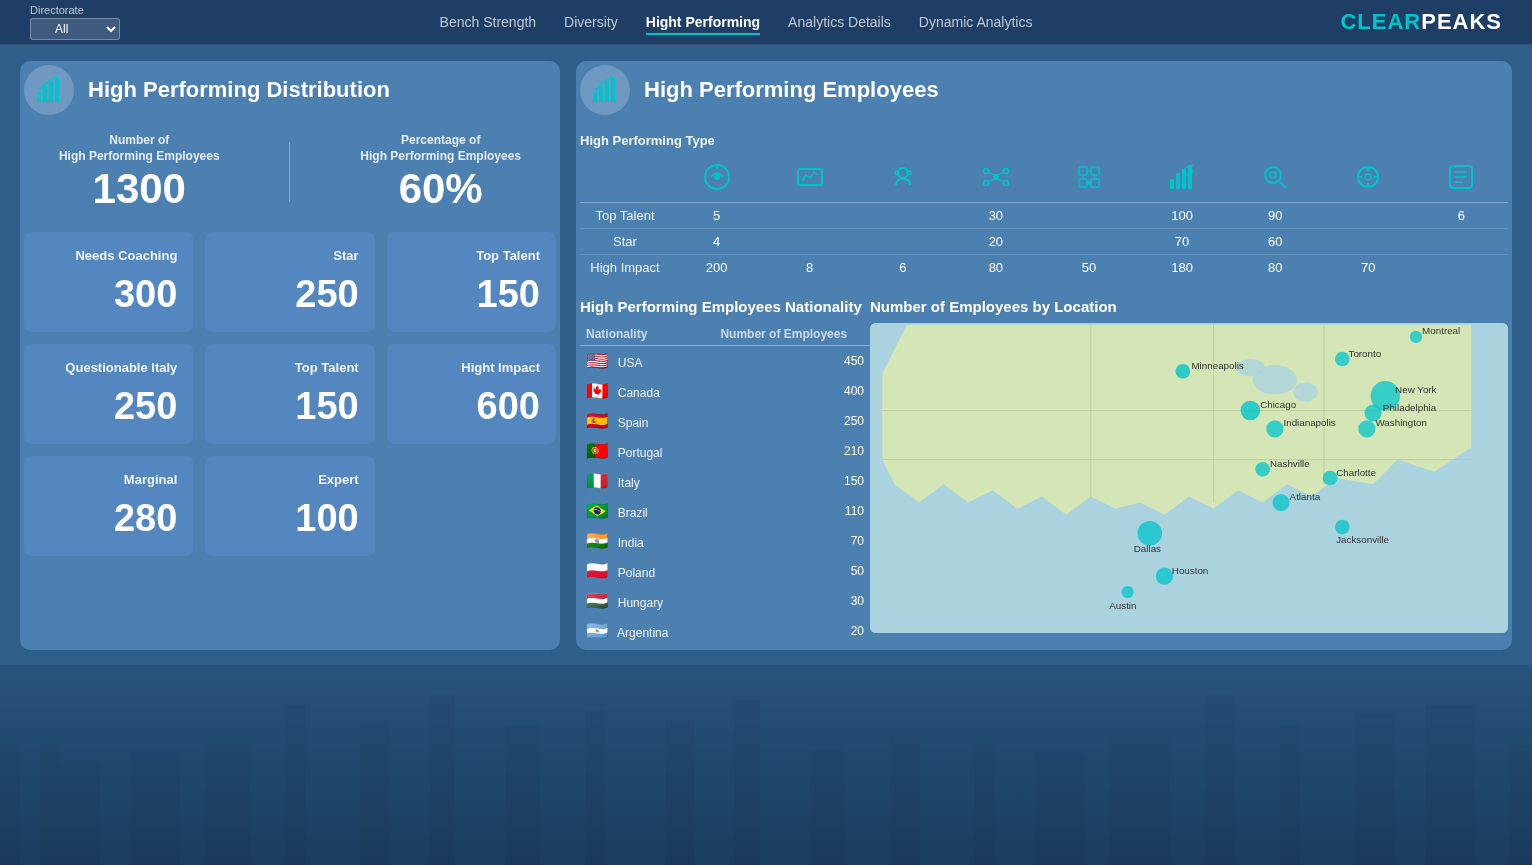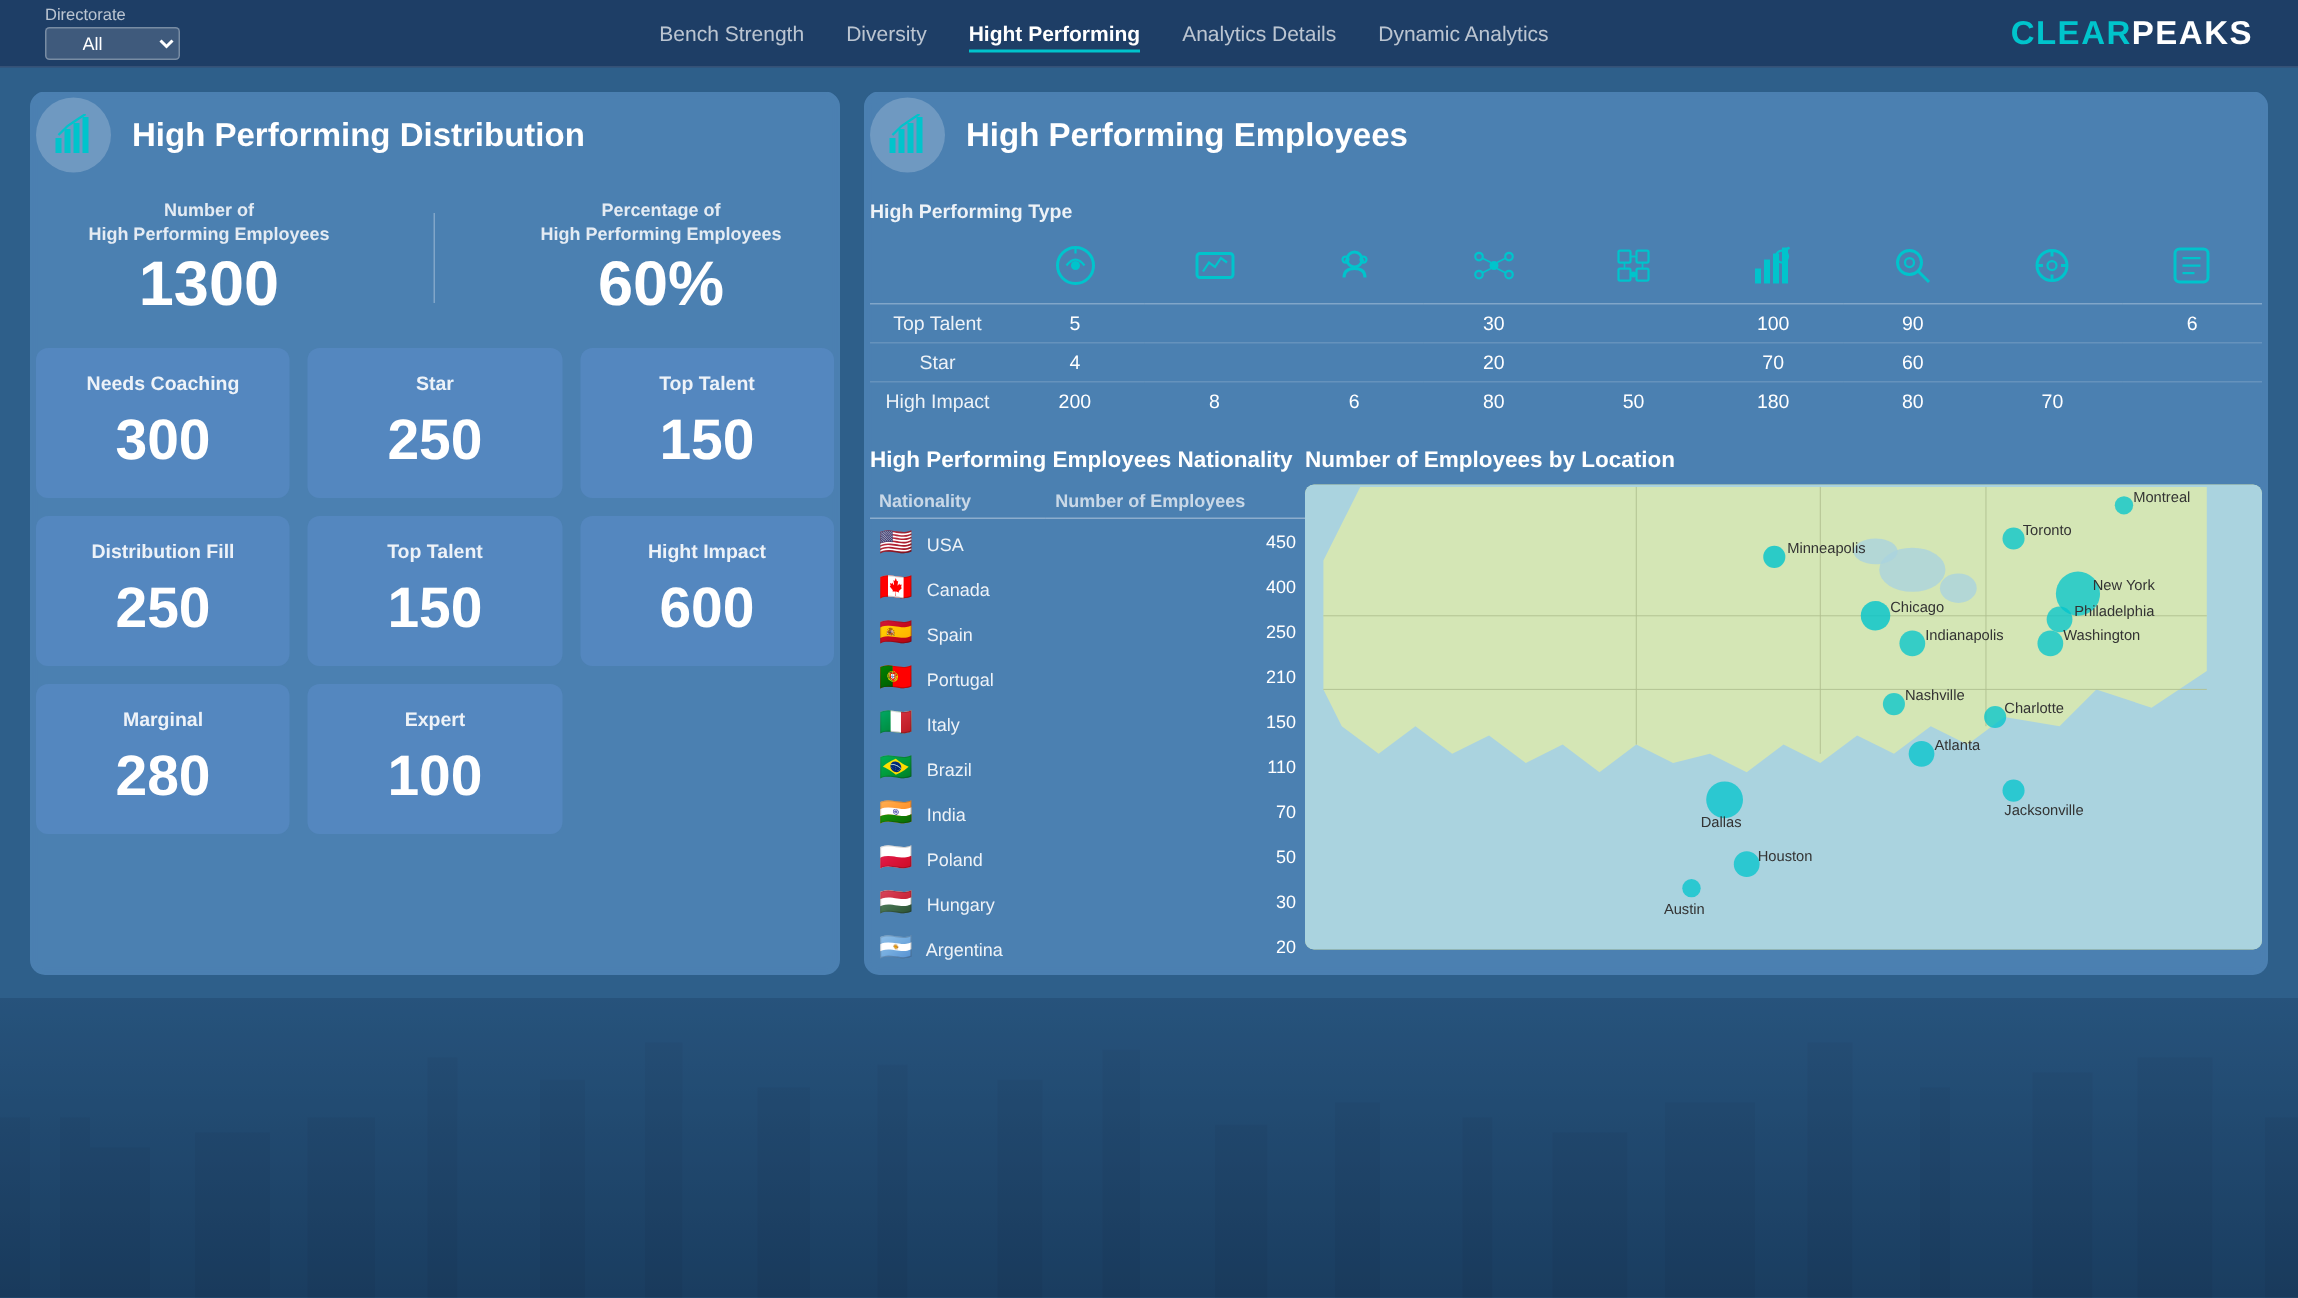--- a/index.html
+++ b/index.html
@@ -160,21 +160,21 @@
     
     .metric-grid {
       display: grid;
       grid-template-columns: repeat(3, 1fr);
       gap: 12px;
     }
     .metric-tile {
       background: rgba(90,140,200,0.6);
       border-radius: 8px;
       padding: 16px;
-      text-align: center;
+      text-align: right;
     }
     .metric-tile-label {
       color: rgba(255,255,255,0.9);
       font-size: 13px;
       font-weight: 600;
       margin-bottom: 10px;
     }
     .metric-tile-value {
       color: white;
       font-size: 38px;
@@ -406,21 +406,21 @@
       <div class="metric-tile">
         <div class="metric-tile-label">Star</div>
         <div class="metric-tile-value">250</div>
       </div>
       <div class="metric-tile">
         <div class="metric-tile-label">Top Talent</div>
         <div class="metric-tile-value">150</div>
       </div>
 
       <div class="metric-tile">
-        <div class="metric-tile-label">Distribution Fill</div>
+        <div class="metric-tile-label">Questionable Italy</div>
         <div class="metric-tile-value">250</div>
       </div>
       <div class="metric-tile">
         <div class="metric-tile-label">Top Talent</div>
         <div class="metric-tile-value">150</div>
       </div>
       <div class="metric-tile">
         <div class="metric-tile-label">Hight Impact</div>
         <div class="metric-tile-value">600</div>
       </div>
@@ -585,21 +585,21 @@
     </div>
 
     <div class="bottom-section">
 
       <div class="nationality-section">
         <div class="section-title">High Performing Employees Nationality</div>
         <table class="nationality-table">
           <thead>
             <tr>
               <th>Nationality</th>
-              <th style="text-align:left">Number of Employees</th>
+              <th style="text-align:center">Number of Employees</th>
             </tr>
           </thead>
           <tbody id="nationality-tbody">
               <tr>
       <td>
         <span class="flag">🇺🇸</span>
         <span class="nat-name">USA</span>
       </td>
       <td class="nat-count">450</td>
     </tr>

